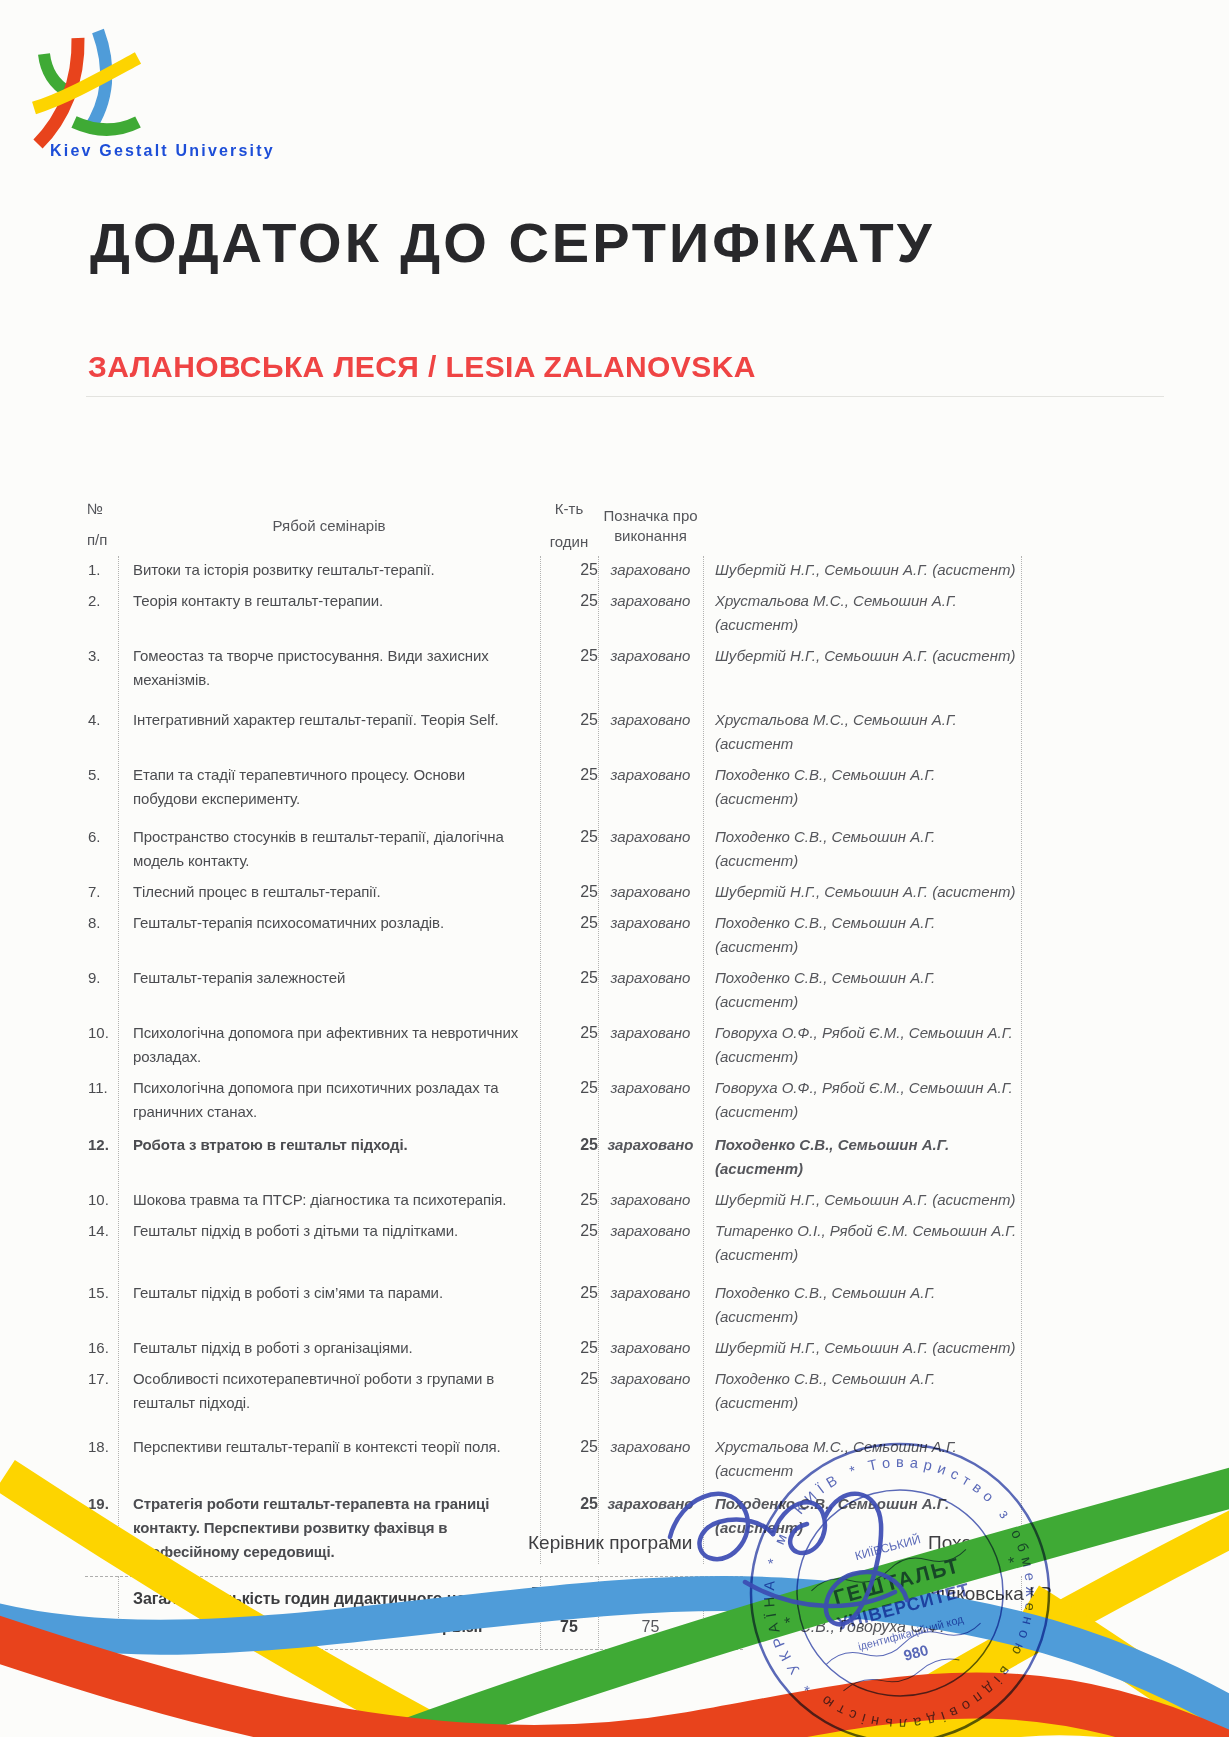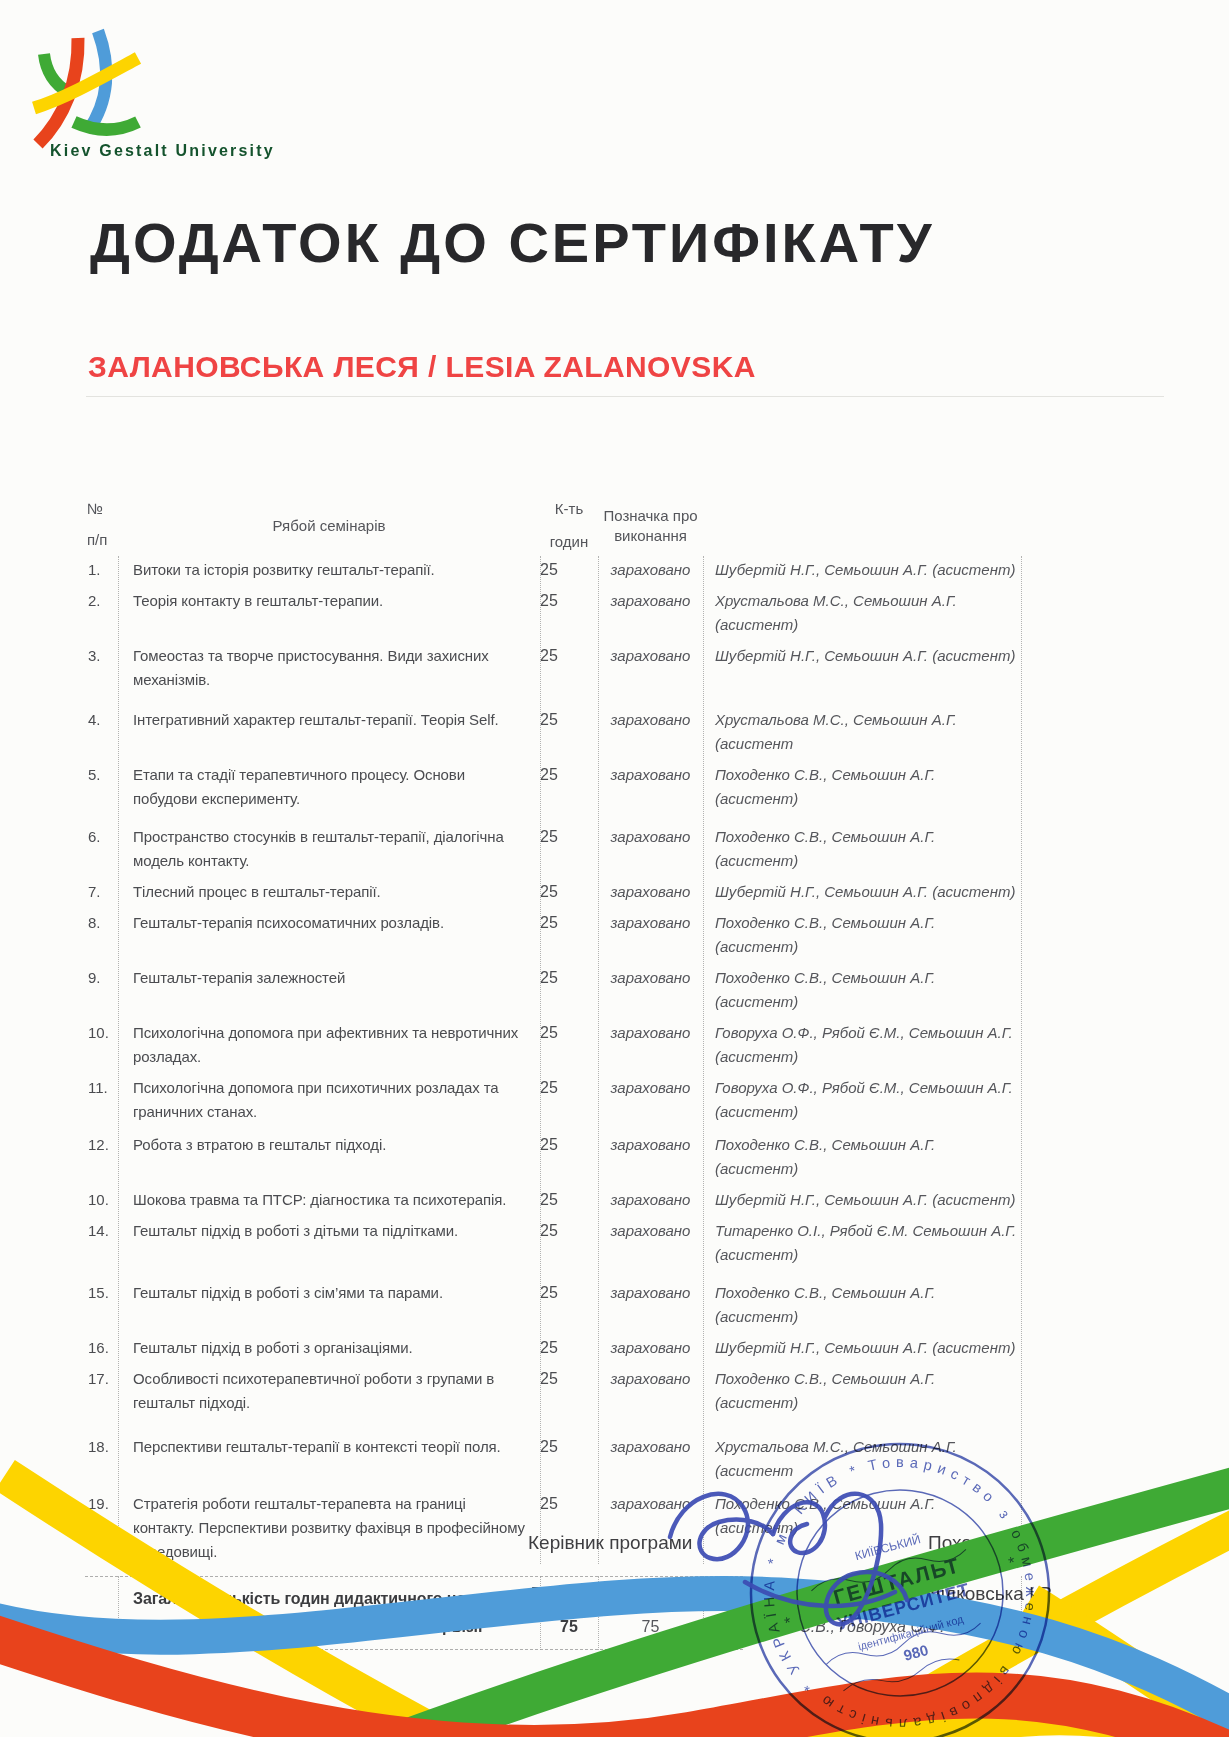--- a/index.html
+++ b/index.html
@@ -4,44 +4,44 @@
 <style>
   html,body{margin:0;padding:0;background:#e9e9e7;}
   .page{
     position:relative; width:1229px; height:1737px; margin:0 auto;
     background:#fcfcfa; overflow:hidden;
     font-family:"Liberation Sans", sans-serif; color:#4b4c50;
   }
   
   .logo{position:absolute; left:26px; top:26px;}
   .brand{position:absolute; left:50px; top:142px; font-size:16px; font-weight:700;
-         letter-spacing:2.2px; color:#14532d;}
+         letter-spacing:2.2px; color:#1d4ed8;}
   .title{position:absolute; left:90px; top:210px; margin:0; font-size:56px; font-weight:700;
          letter-spacing:3px; color:#28282b; white-space:nowrap;}
   .holder{position:absolute; left:88px; top:350px; font-size:30px; font-weight:600;
           letter-spacing:.4px; color:#ef4444; white-space:nowrap;}
   .holder-rule{position:absolute; left:86px; top:396px; width:1078px; height:0;
                border-top:1px solid #e3e3df;}
   
   .table{position:absolute; left:85px; top:498px; width:937px;}
   .grid5{display:grid; grid-template-columns:33px 422px 58px 105px 319px;}
   .thead{min-height:54px; font-size:15px; color:#54555a;}
   .h-num{display:flex; flex-direction:column; justify-content:space-between; padding:2px 0 4px 2px;}
   .h-center{display:flex; flex-direction:column; justify-content:center; align-items:center;
             text-align:center; gap:3px; line-height:17px;}
   .tbody{position:relative; margin-top:4px; font-size:15px;}
   .vline{position:absolute; top:0; bottom:0; width:0; border-left:1px dotted #9b9b9b; opacity:.75;}
   .vl1{left:33px;} .vl2{left:455px;} .vl3{left:513px;} .vl4{left:618px;} .vl5{left:936px;}
   .trow{display:grid; grid-template-columns:33px 422px 58px 105px 319px; margin-bottom:5px;}
   .c-num{padding:2px 0 0 3px; line-height:24px;}
   .c-topic{padding:2px 10px 0 15px; line-height:24px; letter-spacing:-0.1px;}
-  .c-hours{text-align:left; padding-top:2px; line-height:24px; font-size:16px;}
+  .c-hours{text-align:right; padding-top:2px; line-height:24px; font-size:16px;}
   .c-mark{text-align:center; padding-top:2px; line-height:24px; font-style:italic; color:#55565b;}
   .c-trainer{padding:2px 4px 0 12px; line-height:24px; font-style:italic; color:#55565b;}
-  .g1{margin-top:14px;} .g2{margin-top:12px;} .g3{margin-top:7px;} .g4{margin-top:18px;}
+  .g1{margin-top:14px;} .g2{margin-top:12px;} .g3{margin-top:7px;font-weight:bold;} .g4{margin-top:18px;}
   
   .totals{position:relative; margin-top:12px; padding:9px 0; font-size:16px;}
   .totrow{display:grid; grid-template-columns:33px 422px 58px 105px 319px; padding:5px 0;}
   .t-label{font-weight:700; color:#3b3c3f; padding-left:15px; white-space:nowrap; letter-spacing:-0.1px;}
   .t-hours{text-align:center; font-weight:700; color:#3b3c3f;}
   .t-mark{text-align:center; color:#55565b;}
   .t-trainer{font-style:italic; color:#55565b; padding-left:12px;}
   .hr-dotted{position:absolute; left:0; width:658px; height:0; border-top:1px dashed #9b9b9b; opacity:.8;}
   .hr-top{top:0;} .hr-bottom{bottom:0;}
   

